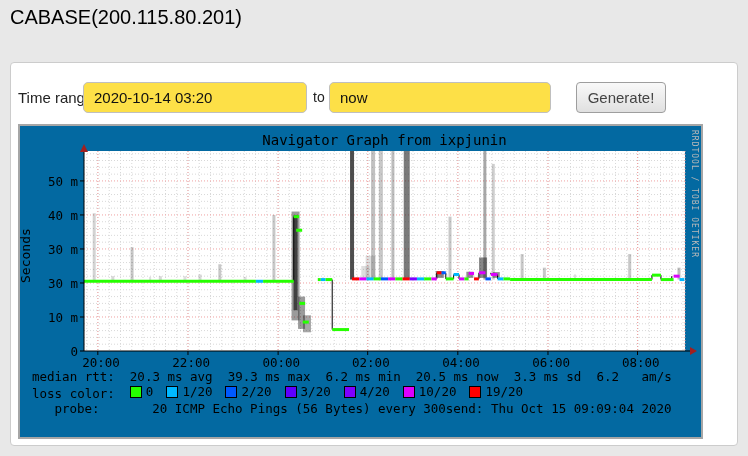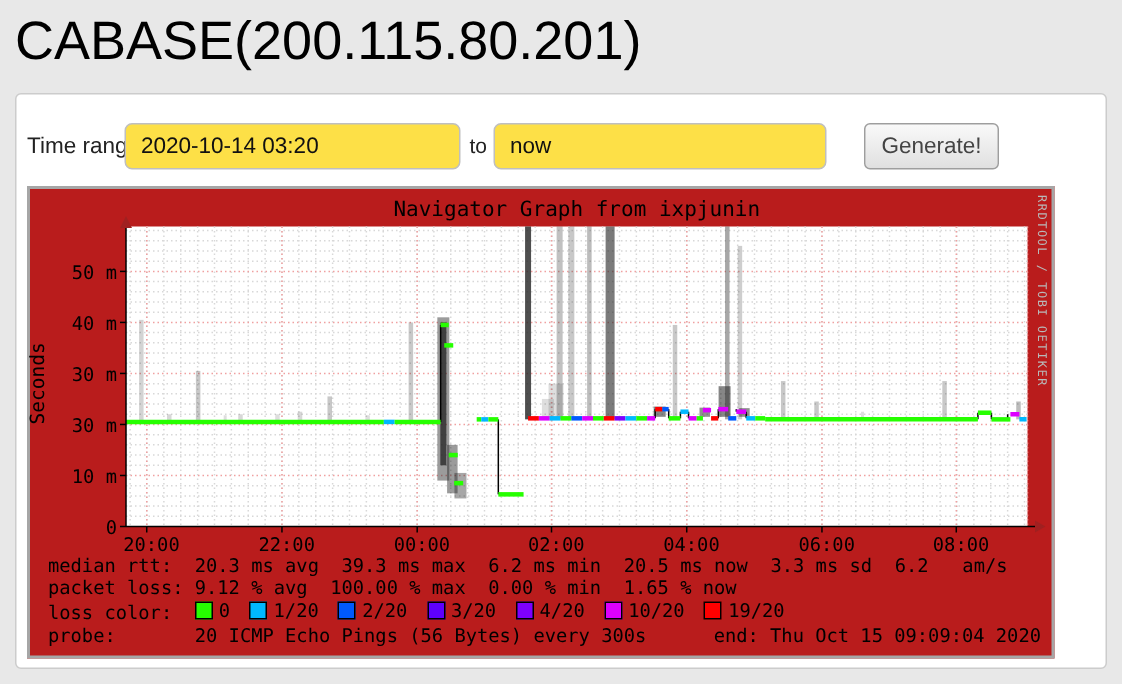--- a/index.html
+++ b/index.html
@@ -1,46 +1,46 @@
 <!DOCTYPE html>
 <html><head>
 <meta charset="utf-8">
 <style>
   html,body{margin:0;padding:0;}
   body{width:748px;height:456px;background:#e8e8e8;overflow:hidden;
        font-family:"Liberation Sans",sans-serif;position:relative;}
-  .page-title{position:absolute;left:10px;top:6px;font-size:36px;font-weight:400;color:#000;margin:0;}
+  .page-title{position:absolute;left:10px;top:6px;font-size:20px;font-weight:400;color:#000;margin:0;}
   .panel{position:absolute;left:10px;top:62px;width:728px;height:384px;background:#fff;
          border:1px solid #ccc;border-radius:4px;box-sizing:border-box;}
   .tr-label{position:absolute;left:7px;top:26px;font-size:15px;color:#222;}
   .inp{position:absolute;top:19px;height:31px;box-sizing:border-box;border:1px solid #bfbfbf;
        border-radius:5px;padding:12px 10px;font-size:15px;color:#111;background:#fde047;
        font-family:"Liberation Sans",sans-serif;}
   .inp1{left:72px;width:224px;}
   .inp2{left:318px;width:222px;}
   .to-label{position:absolute;left:302px;top:26px;font-size:14px;color:#222;}
   .gen{position:absolute;left:565px;top:19px;width:90px;height:31px;box-sizing:border-box;
        background:linear-gradient(#f9f9f9,#e0e0e0);border:1px solid #9e9e9e;border-radius:4px;
        font-size:15px;color:#444;font-family:"Liberation Sans",sans-serif;}
   .graphbox{position:absolute;left:7px;top:61px;width:685px;height:315px;box-sizing:border-box;
-            border:2px solid #a6a6a6;background:#b91c1c;}
+            border:2px solid #a6a6a6;background:#0369a1;}
   .graphbox *{font-family:"DejaVu Sans Mono",monospace;color:#000;}
   #plot{position:absolute;left:0;top:0;}
   .gtitle{position:absolute;left:64px;width:601px;top:6px;text-align:center;font-size:14px;}
   .ylab{position:absolute;left:-2px;top:70px;height:120px;writing-mode:vertical-rl;
         transform:rotate(180deg);font-size:13px;text-align:center;}
   .wm{position:absolute;right:2px;top:4px;writing-mode:vertical-rl;font-size:8px;
       color:#b9b9b9 !important;letter-spacing:1px;}
   .ytick{position:absolute;left:0;width:58px;text-align:right;font-size:12.5px;}
   .xtick{position:absolute;width:44px;text-align:right;font-size:12.5px;top:229px;}
   .legend{position:absolute;left:12px;right:7px;top:243px;font-size:12.5px;line-height:15px;}
   .lline{white-space:pre;}
   .lci{display:inline-flex;align-items:center;margin-right:13px;}
   .lci i{display:inline-block;width:10px;height:10px;border:1px solid #000;margin-right:4px;}
-  .probe{display:flex;justify-content:space-between;}
+  .probe{display:flex;justify-content:center;}
 </style>
 </head>
 <body>
 
 <h1 class="page-title">CABASE(200.115.80.201)</h1>
 
 <div class="panel">
   <span class="tr-label">Time range:</span>
   <input class="inp inp1" type="text" value="2020-10-14 03:20" style="">
   <span class="to-label">to</span>
@@ -260,21 +260,20 @@
         <div class="xtick" style="left: 55.823px;">20:00</div>
         <div class="xtick" style="left: 145.973px;">22:00</div>
         <div class="xtick" style="left: 236.123px;">00:00</div>
         <div class="xtick" style="left: 325.672px;">02:00</div>
         <div class="xtick" style="left: 415.822px;">04:00</div>
         <div class="xtick" style="left: 505.972px;">06:00</div>
         <div class="xtick" style="left: 595.521px;">08:00</div>
       </div>
     <div class="legend">
       <div class="lline">median rtt:  20.3 ms avg  39.3 ms max  6.2 ms min  20.5 ms now  3.3 ms sd  6.2   am/s</div>
-      <div class="lline">packet loss: 9.12 % avg  100.00 % max  0.00 % min  1.65 % now</div>
       <div class="lline"><span>loss color:  </span><span id="losslegend"><span class="lci"><i style="background: rgb(38, 255, 0);"></i><b style="font-weight: normal;">0</b></span><span class="lci"><i style="background: rgb(0, 184, 255);"></i><b style="font-weight: normal;">1/20</b></span><span class="lci"><i style="background: rgb(0, 89, 255);"></i><b style="font-weight: normal;">2/20</b></span><span class="lci"><i style="background: rgb(94, 0, 255);"></i><b style="font-weight: normal;">3/20</b></span><span class="lci"><i style="background: rgb(126, 0, 255);"></i><b style="font-weight: normal;">4/20</b></span><span class="lci"><i style="background: rgb(221, 0, 255);"></i><b style="font-weight: normal;">10/20</b></span><span class="lci"><i style="background: rgb(255, 0, 0);"></i><b style="font-weight: normal;">19/20</b></span></span></div>
       <div class="lline probe">
         <span>probe:       20 ICMP Echo Pings (56 Bytes) every 300s</span>
         <span>end: Thu Oct 15 09:09:04 2020</span>
       </div>
     </div>
   </div>
 </div>
 
 </body></html>

